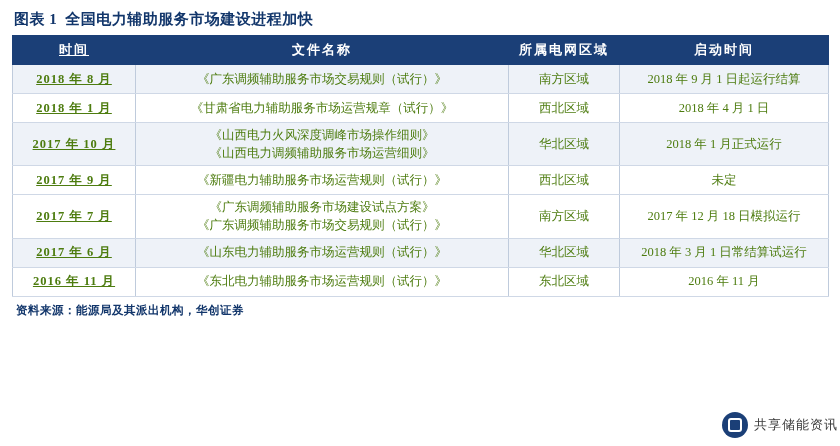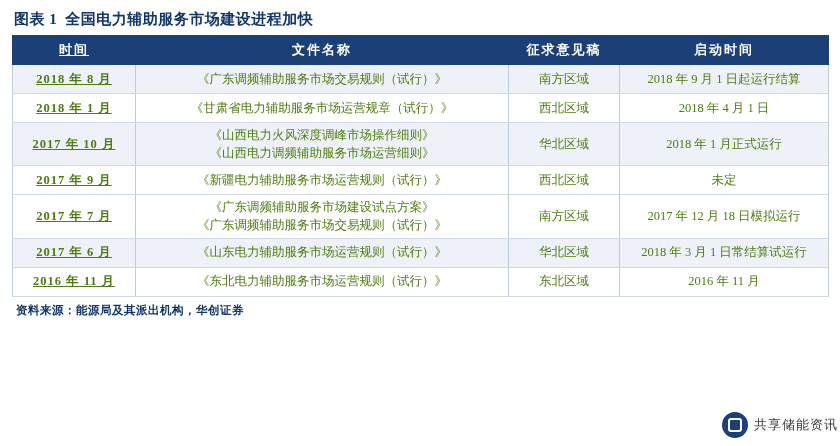--- a/index.html
+++ b/index.html
@@ -147,21 +147,21 @@
   <div class="title-row">
     <span class="title-label">图表 1</span>
     <span class="title-text">全国电力辅助服务市场建设进程加快</span>
   </div>
 
   <table class="maintable">
     <thead>
       <tr>
         <th class="c-time">时间</th>
         <th class="c-doc">文件名称</th>
-        <th class="c-region">征求意见稿</th>
+        <th class="c-region">所属电网区域</th>
         <th class="c-start">启动时间</th>
       </tr>
     </thead>
     <tbody id="table-body">
         <tr class="alt">
           <td class="c-time">2018 年 8 月</td>
           <td class="c-doc">
             <span class="docline">《广东调频辅助服务市场交易规则（试行）》</span>
           </td>
           <td class="c-region">南方区域</td>

